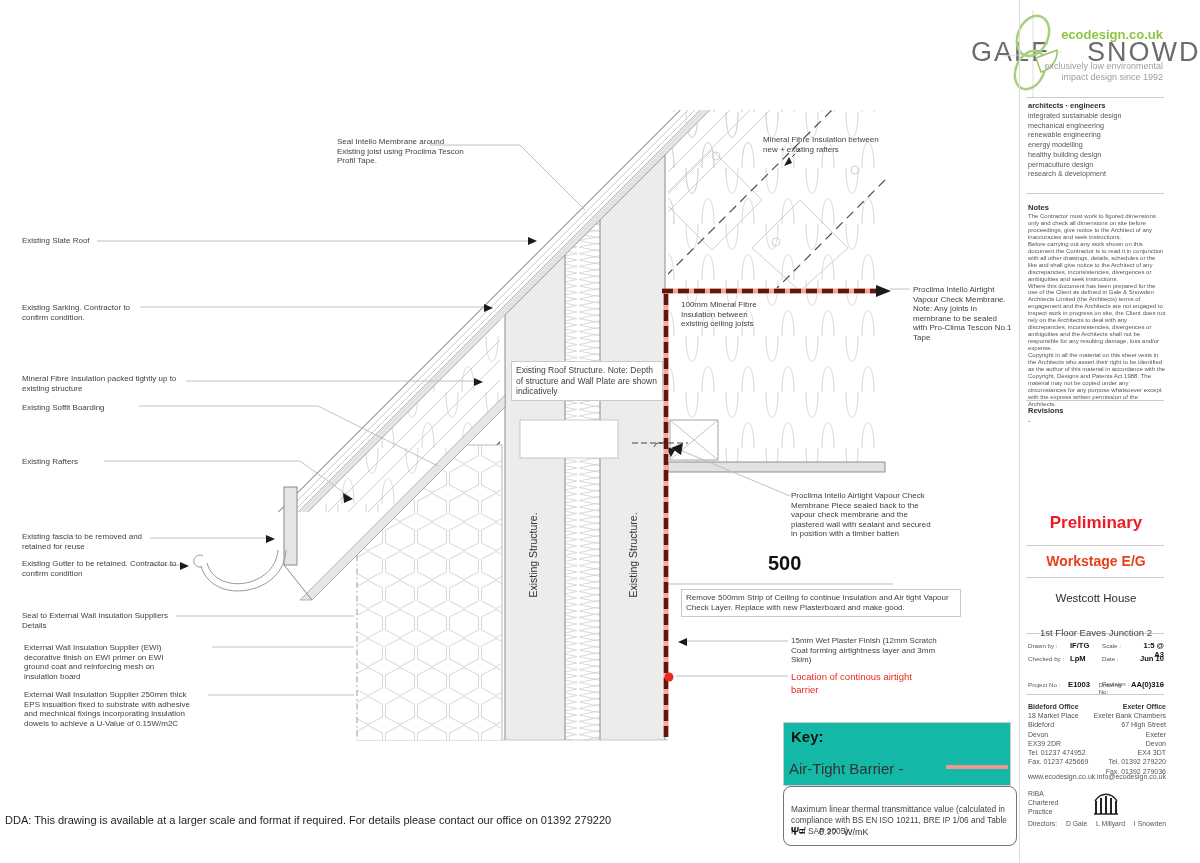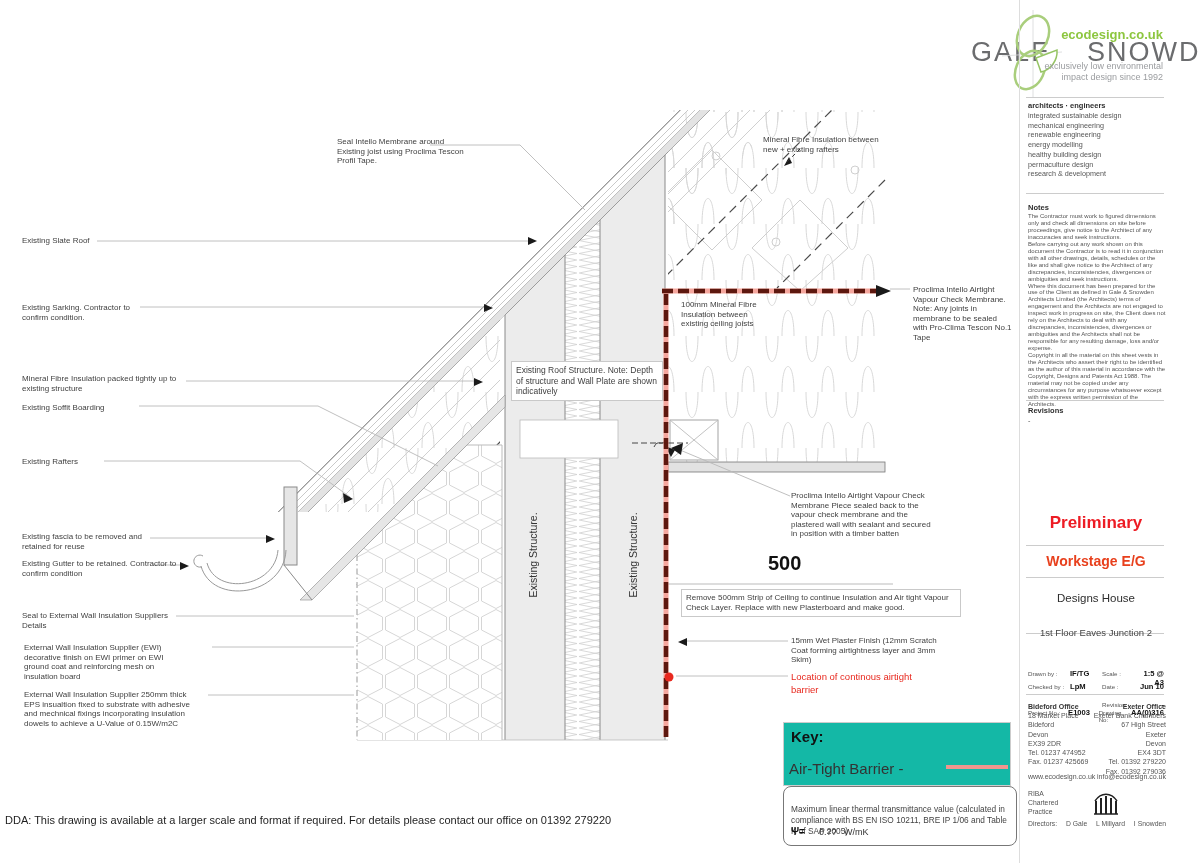--- a/index.html
+++ b/index.html
@@ -21,21 +21,21 @@
   .side-h{font-weight:bold;font-size:7.5px;color:#2e2e2e;}
   .side-t{font-size:7.2px;line-height:1.35;color:#555;white-space:pre-line;}
   .notes-t{font-size:6px;line-height:1.16;color:#555;white-space:pre-line;}
   .ctr{text-align:center;left:1026px;width:140px;}
   .status{font-size:17px;font-weight:bold;color:#ed1c24;}
   .workstage{font-size:14px;font-weight:bold;color:#e8401d;}
   .project{font-size:11.5px;color:#2e2e2e;}
   .sheet{font-size:9.5px;color:#444;margin-top:16px;}
   .inforow{position:absolute;left:1028px;width:136px;display:flex;align-items:baseline;}
   .il{width:42px;font-size:6.2px;color:#555;}
-  .iv{width:32px;font-size:7.6px;font-weight:bold;color:#111;margin-top:28px;}
+  .iv{width:32px;font-size:7.6px;font-weight:bold;color:#111;}
   .il2{width:34px;font-size:6.2px;color:#555;}
   .iv2{flex:1;text-align:right;font-size:7.6px;font-weight:bold;color:#111;}
   .off{font-size:7px;line-height:1.32;color:#555;white-space:pre-line;}
   .off-h{font-weight:bold;color:#333;}
   .key-box{position:absolute;left:783px;top:722px;width:226px;height:62px;
            border:1px solid #ccc;background:#14b8a6;}
   .psi-box{position:absolute;left:783px;top:786px;width:234px;height:60px;
            border:1px solid #777;border-radius:8px;background:#fff;
            font-size:8.3px;line-height:1.3;color:#444;padding:17px 7px;box-sizing:border-box;}
   .pre{white-space:pre;}
@@ -257,21 +257,21 @@
 <div class="side notes-t" style="top:213px">The Contractor must work to figured dimensions only and check all dimensions on site before proceedings, give notice to the Architect of any inaccuracies and seek instructions.
 Before carrying out any work shown on this document the Contractor is to read it in conjunction with all other drawings, details, schedules or the like and shall give notice to the Architect of any discrepancies, inconsistencies, divergences or ambiguities and seek instructions.
 Where this document has been prepared for the use of the Client as defined in Gale &amp; Snowden Architects Limited (the Architects) terms of engagement and the Architects are not engaged to inspect work in progress on site, the Client does not rely on the Architects to deal with any discrepancies, inconsistencies, divergences or ambiguities and the Architects shall not be responsible for any resulting damage, loss and/or expense.
 Copyright in all the material on this sheet vests in the Architects who assert their right to be identified as the author of this material in accordance with the Copyright, Designs and Patents Act 1988. The material may not be copied under any circumstances for any purpose whatsoever except with the express written permission of the Architects.</div>
 
 <div class="side side-h" style="top:406px">Revisions</div>
 <div class="side side-t" style="top:416px">-</div>
 
 <div class="abs ctr status" style="top:513px">Preliminary</div>
 <div class="abs ctr workstage" style="top:553px">Workstage E/G</div>
-<div class="abs ctr project" style="top:592px">Designs House</div>
+<div class="abs ctr project" style="top:592px">Westcott House</div>
 <div class="abs ctr sheet" style="top:611px">1st Floor Eaves Junction 2</div>
 
 <div class="inforow" style="top:641px">
   <span class="il">Drawn by :</span>
   <span class="iv">IF/TG</span>
   <span class="il2">Scale :</span>
   <span class="iv2">1:5 @ A3</span>
 </div>
 <div class="inforow" style="top:654px">
   <span class="il">Checked by :</span>

